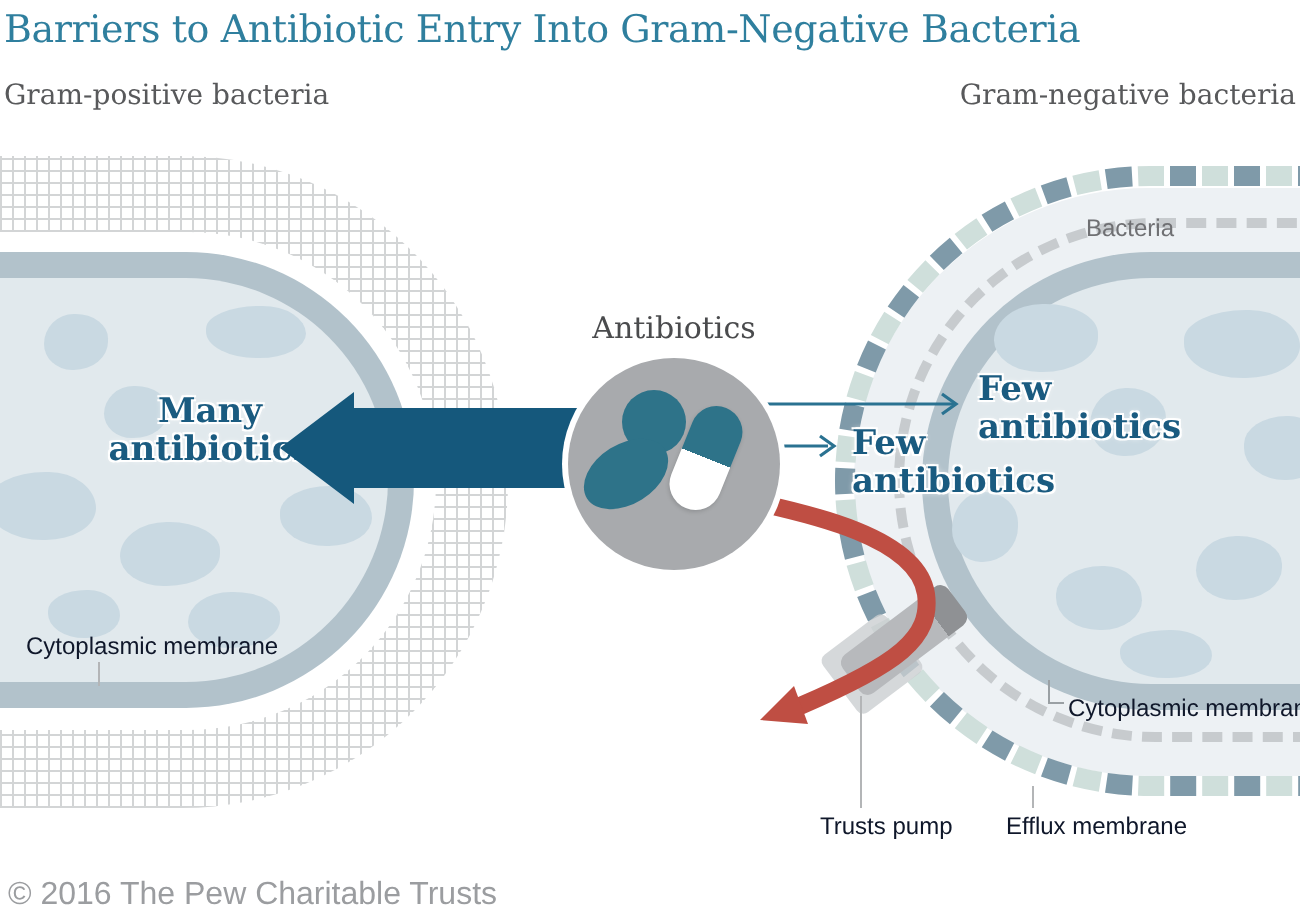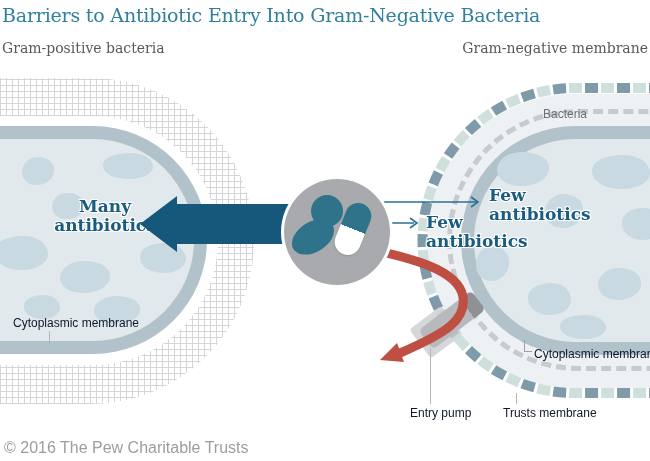--- a/index.html
+++ b/index.html
@@ -79,21 +79,21 @@
   .overlay-svg{position:absolute;left:0;top:0;pointer-events:none;}
   .footer{left:4px;top:439px;font-size:16px;color:#9b9da0;}
 </style>
 </head>
 <body>
 
 <div class="canvas">
 
   <div class="abs title">Barriers to Antibiotic Entry Into Gram-Negative Bacteria</div>
   <div class="abs subhead left">Gram-positive bacteria</div>
-  <div class="abs subhead right">Gram-negative membrane</div>
+  <div class="abs subhead right">Gram-negative bacteria</div>
 
   <div class="abs gp-mesh"></div>
   <div class="abs gp-white"></div>
   <div class="abs gp-membrane"></div>
   <div class="abs gp-cyto">
     <div class="blob" style="position:absolute;left:112px;top:18px;width:32px;height:28px;"></div>
     <div class="blob b2" style="position:absolute;left:193px;top:14px;width:50px;height:26px;"></div>
     <div class="blob" style="position:absolute;left:142px;top:54px;width:32px;height:26px;"></div>
     <div class="blob b2" style="position:absolute;left:84px;top:97px;width:54px;height:34px;"></div>
     <div class="blob" style="position:absolute;left:150px;top:122px;width:50px;height:32px;"></div>
@@ -139,25 +139,26 @@
 
     <path d="M 352,246 C 412,257 459,270 463,297 C 466,319 449,332 400,353" fill="none" stroke="#bf4e43" stroke-width="9"></path>
     <polygon points="380,360 397,343 404,362" fill="#bf4e43"></polygon>
   </svg>
 
   <div class="abs ring"></div>
   <div class="abs pill-circle"></div>
   <div class="abs pill-round"></div>
   <div class="abs pill-oval"></div>
   <div class="abs pill-capsule"></div>
+  <div class="abs antibiotics-label">Antibiotics</div>
 
   <div class="abs result" style="left:489px;top:186px;width:92px;">Few antibiotics</div>
   <div class="abs result" style="left:426px;top:213px;width:92px;">Few antibiotics</div>
 
   <div class="l-tick" style="left:524px;top:340px;"></div>
   <div class="abs small-label" style="left:534px;top:347px;">Cytoplasmic membrane</div>
   <div class="leader" style="left:430px;top:348px;height:56px;"></div>
-  <div class="abs small-label" style="left:410px;top:406px;">Entry pump</div>
+  <div class="abs small-label" style="left:410px;top:406px;">Trusts pump</div>
   <div class="leader" style="left:516px;top:393px;height:11px;"></div>
-  <div class="abs small-label" style="left:503px;top:406px;">Trusts membrane</div>
+  <div class="abs small-label" style="left:503px;top:406px;">Efflux membrane</div>
 
   <div class="abs footer">© 2016 The Pew Charitable Trusts</div>
 </div>
 
 </body></html>

